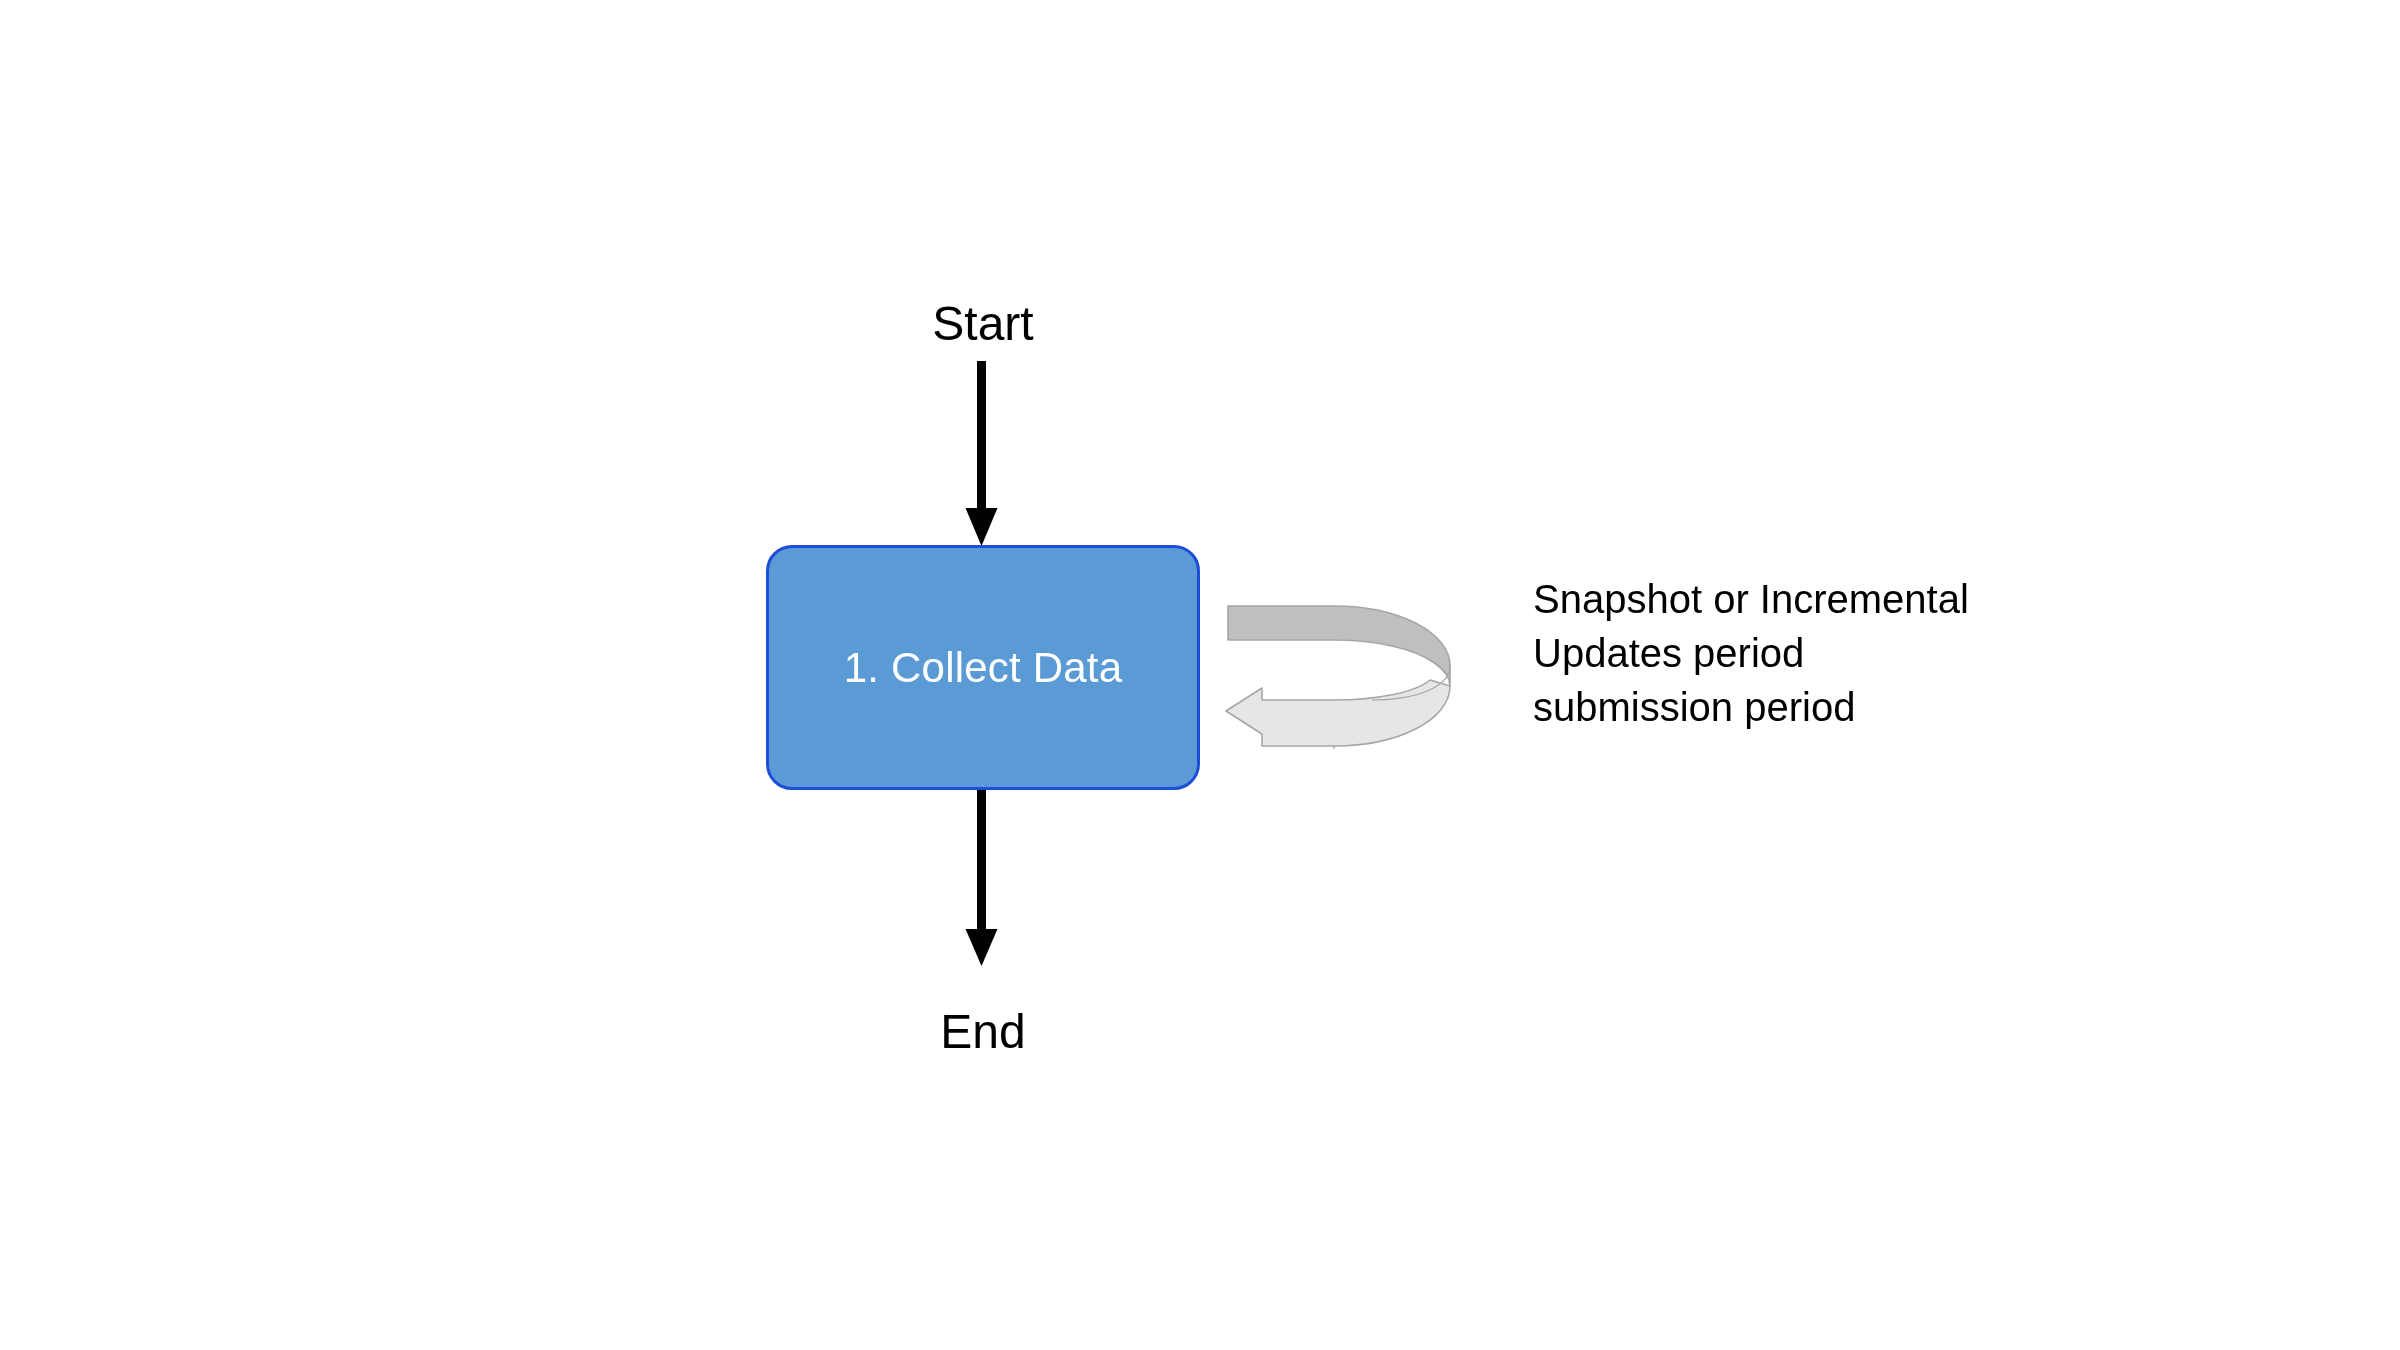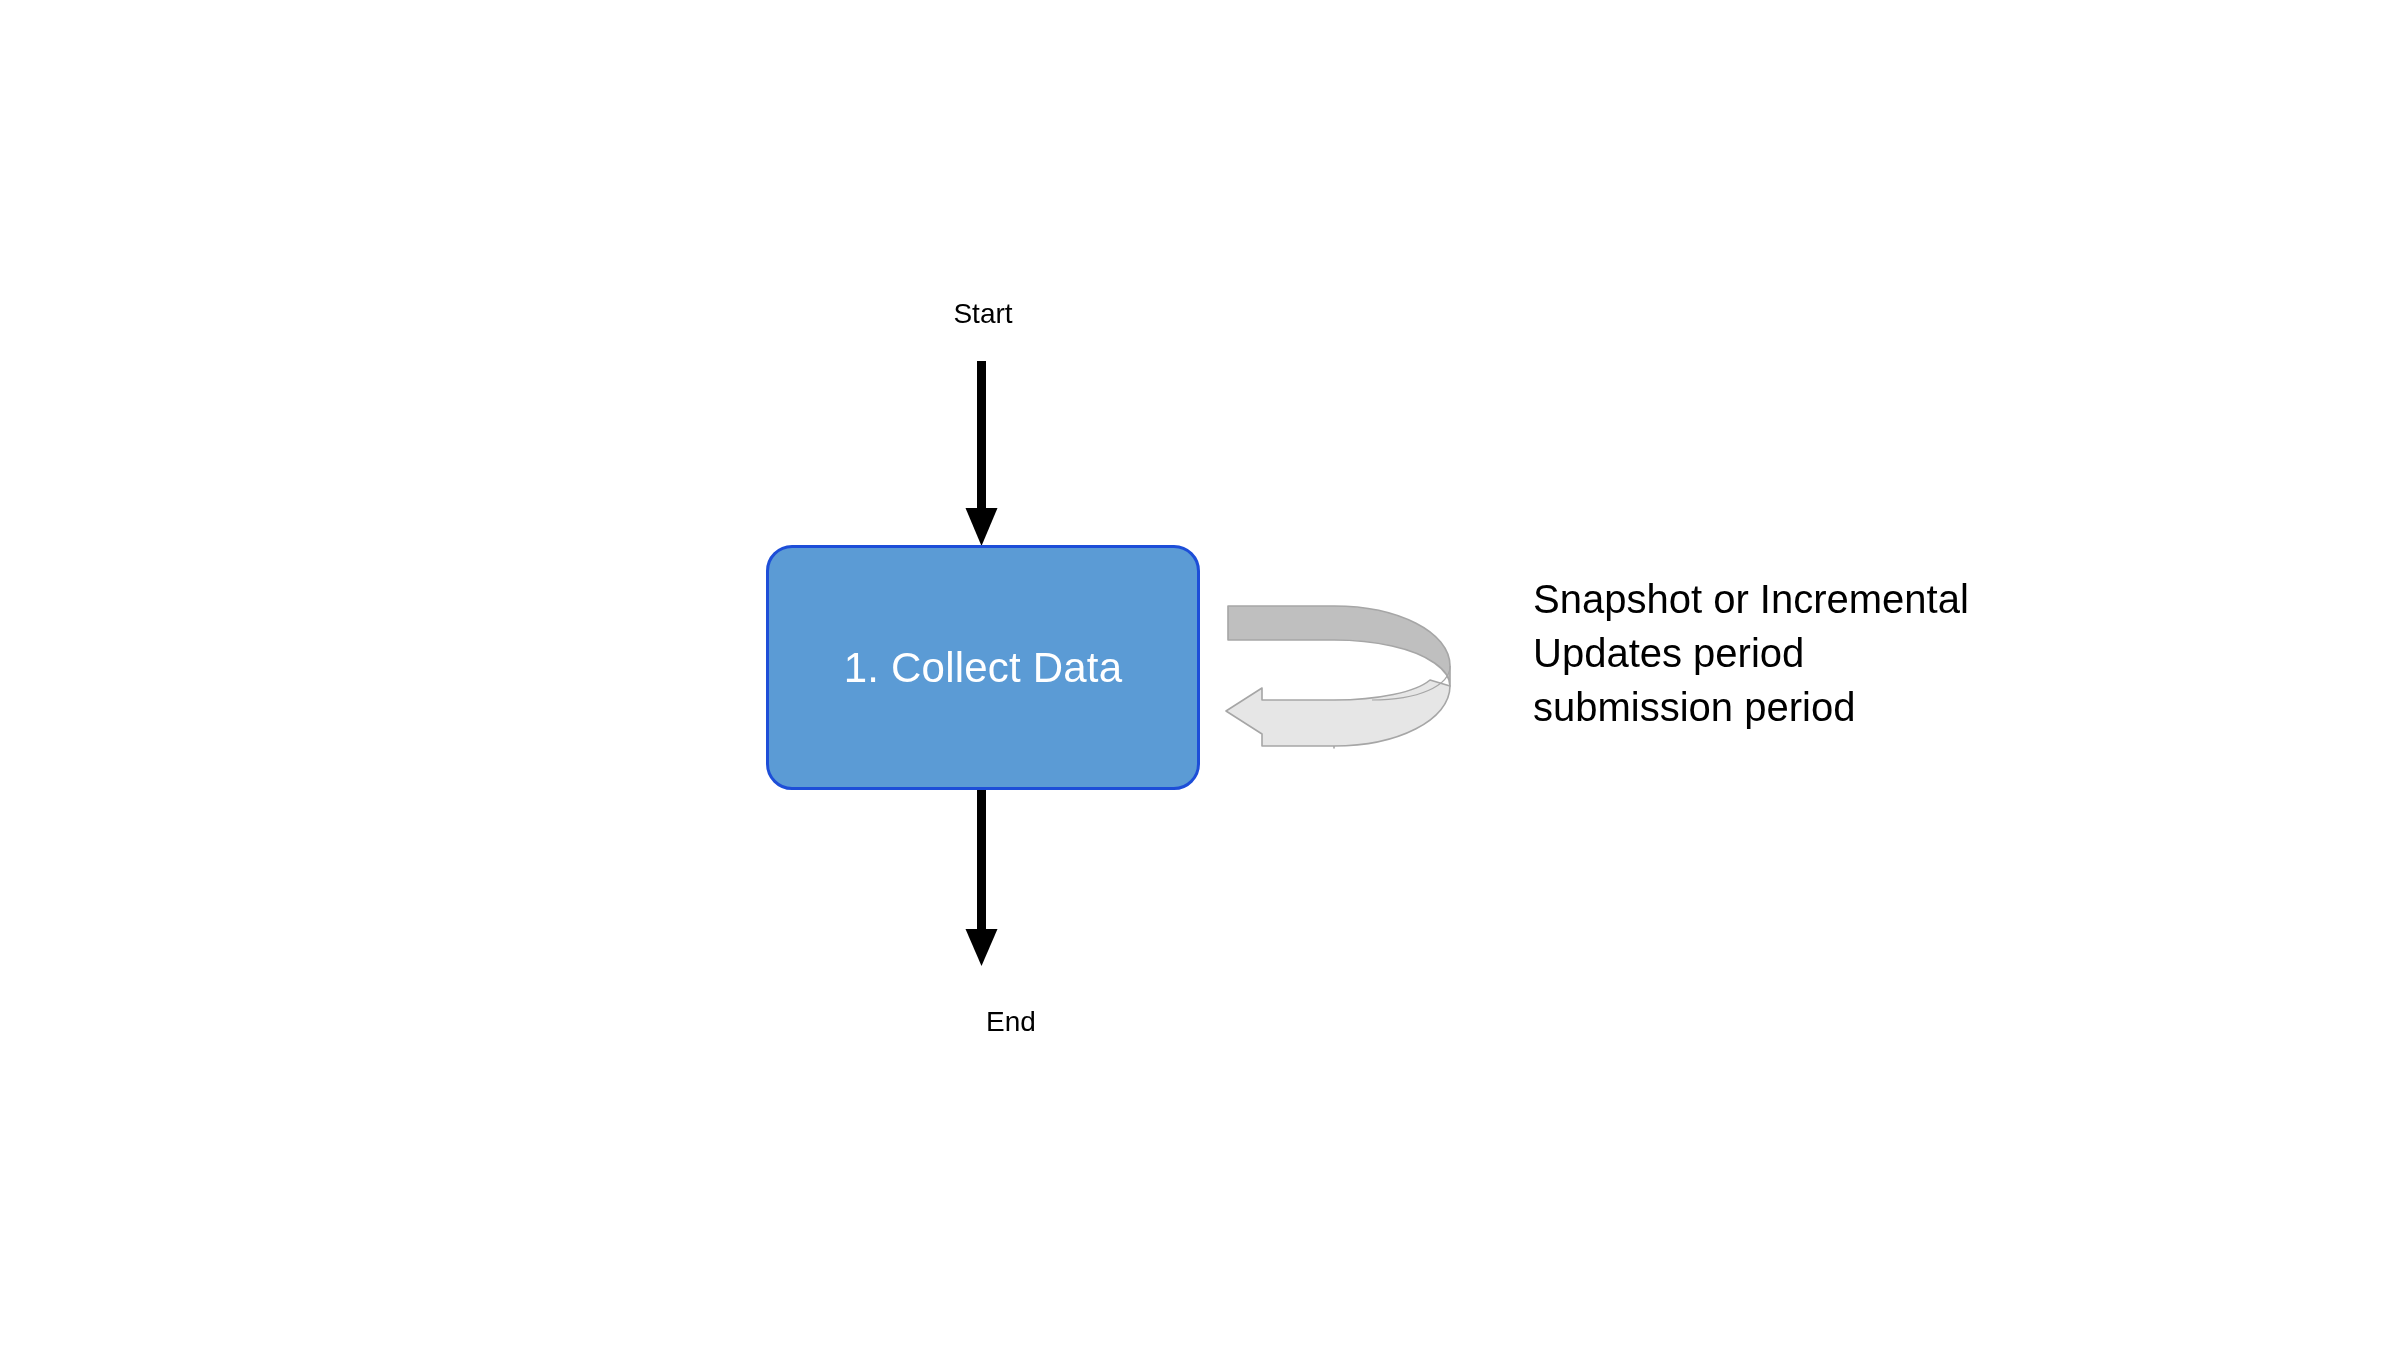--- a/index.html
+++ b/index.html
@@ -17,37 +17,36 @@
     position: relative;
     width: 2400px;
     height: 1350px;
     background: #ffffff;
   }
 
   
   .label {
     position: absolute;
     color: #000000;
-    font-size: 28px;
+    font-size: 48px;
     line-height: 1.0;
     white-space: nowrap;
     font-family: "Liberation Sans", sans-serif;
   }
   #start-label {
     left: 0;
     top: 300px;
     width: 1966px;
     text-align: center;
   }
   #end-label {
     left: 0;
     top: 1008px;
     width: 1966px;
     text-align: center;
-    padding-left: 28px;
   }
 
   
   #process-box {
     position: absolute;
     left: 766px;
     top: 545px;
     width: 434px;
     height: 245px;
     box-sizing: border-box;

